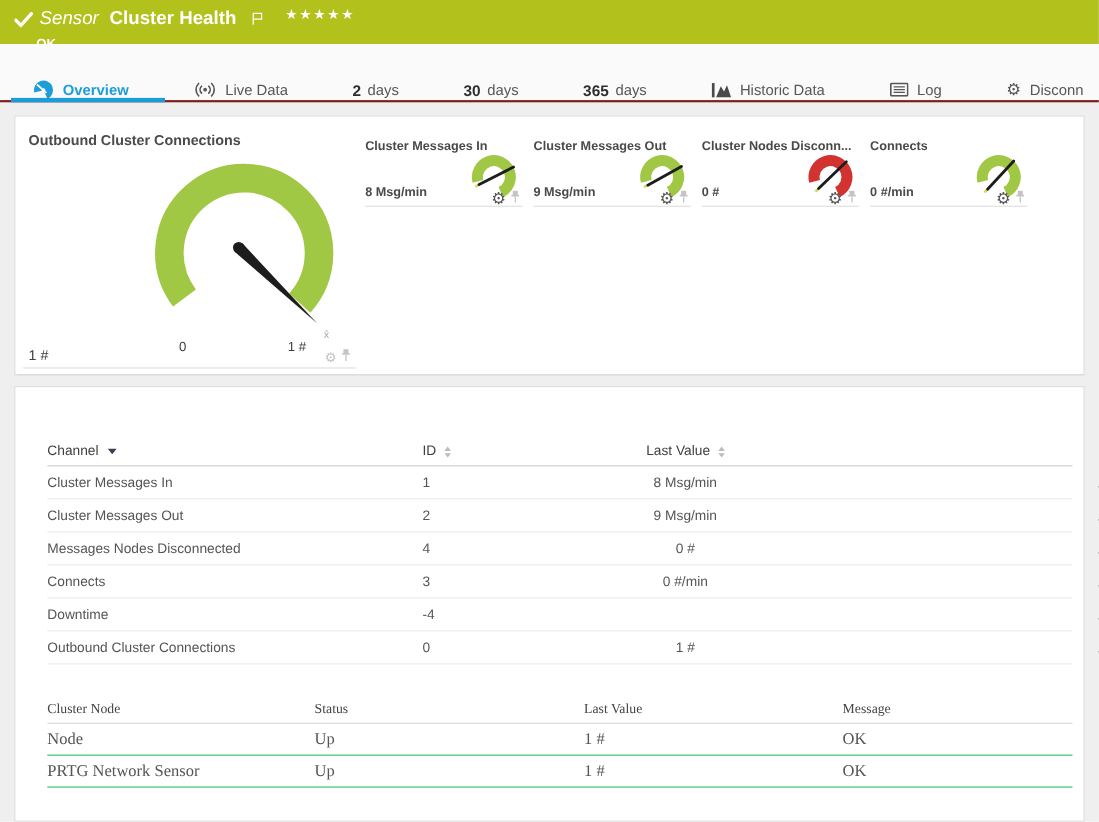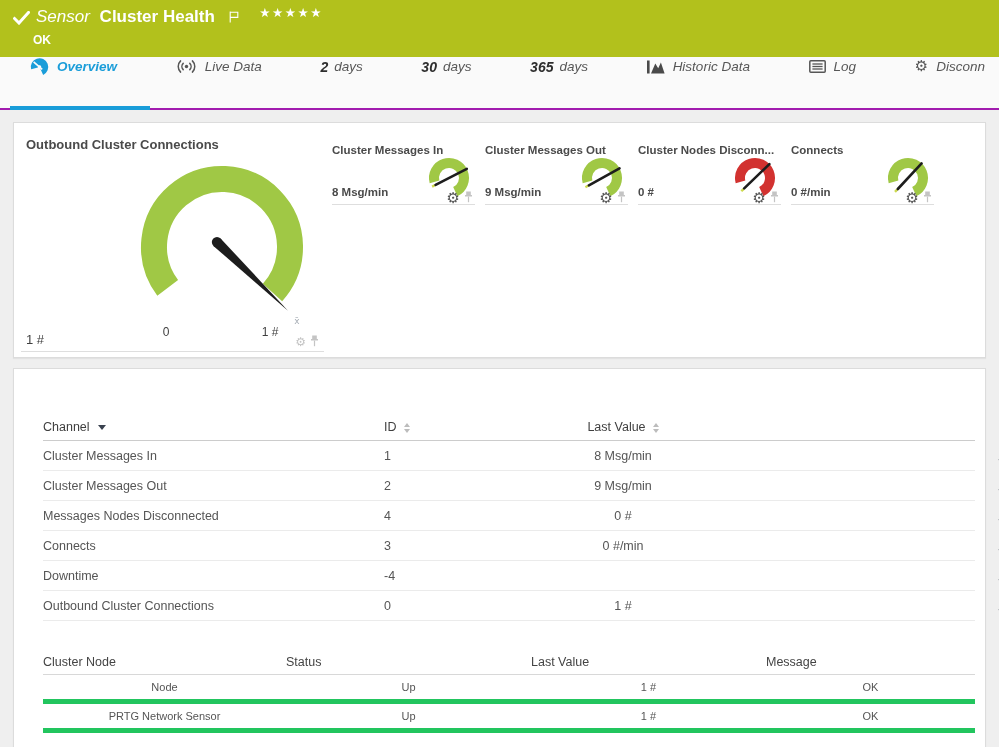--- a/index.html
+++ b/index.html
@@ -1,30 +1,30 @@
 <!DOCTYPE html>
 <html><head>
 <meta charset="utf-8">
 <style>
   * { margin:0; padding:0; box-sizing:border-box; }
   html,body { width:999px; height:747px; overflow:hidden; }
   body { font-family:"Liberation Sans","DejaVu Sans",sans-serif; background:#efefef; position:relative; }
 
   
-  .sensor-header { height:57px; background:#b2c11c; color:#fff; position:relative; }
+  .sensor-header { height:40px; background:#b2c11c; color:#fff; position:relative; }
   .check-wrap { position:absolute; left:13px; top:11px; }
   .title-line { position:absolute; left:36px; top:7px; font-size:17px; white-space:nowrap; }
   .sensor-kind { font-style:italic; font-weight:400; }
   .sensor-name { font-weight:700; margin-left:5px; }
   .flag-wrap { margin-left:9px; display:inline-block; vertical-align:top; margin-top:1px; }
   .stars { margin-left:16px; display:inline-block; vertical-align:top; margin-top:-2px; font-size:12.5px; letter-spacing:1.5px; color:#fff; }
   .sensor-status { position:absolute; left:33px; top:33px; font-size:12px; font-weight:700; }
 
   
-  .tabbar { height:53px; background:#fafafa; border-bottom:2px solid #a21caf; position:relative; display:flex; align-items:flex-start; padding:0 12px 0 28px;font-style:italic; }
+  .tabbar { height:53px; background:#fafafa; border-bottom:2px solid #7f1d1d; position:relative; display:flex; align-items:flex-end; padding:0 12px 0 28px; }
   .tabs { flex:1; display:flex; justify-content:space-between; align-items:center; }
   .tab { display:flex; align-items:center; gap:8px; font-size:13.5px; color:#575757; cursor:pointer; padding:0 2px; white-space:nowrap; }
   .tab.active { color:#1a9dd9; font-weight:700; }
   .tab-prefix { font-weight:700; color:#2e2e2e; font-size:14px; margin-right:-2px; }
   .tab-icon { display:inline-flex; align-items:center; }
   .glyph-gear { font-family:"DejaVu Sans",sans-serif; font-size:15px; color:#565656; line-height:1; }
   .active-underline { position:absolute; left:10px; bottom:-2px; width:140px; height:4px; background:#1a9dd9; }
 
   
   .main { padding:12px 13px 0 13px; }
@@ -60,24 +60,24 @@
   .trow { height:30px; border-bottom:1px solid #ebebeb; font-size:12.5px; color:#555; }
   .c-val { text-align:center; }
   .c-icon { display:flex; justify-content:center; align-items:center; cursor:pointer; }
 
   .caret-down { display:inline-block; width:0; height:0; border-left:4px solid transparent; border-right:4px solid transparent; border-top:5px solid #39414f; margin-left:8px; vertical-align:middle; }
   .updown { display:inline-flex; flex-direction:column; gap:2px; margin-left:7px; vertical-align:middle; }
   .updown i { display:block; width:0; height:0; border-left:3.5px solid transparent; border-right:3.5px solid transparent; }
   .updown .u { border-bottom:4px solid #bcbcbc; }
   .updown .d { border-top:4px solid #bcbcbc; }
 
-  .nodes { margin:28px 10px 0 29px; }
+  .nodes { margin:28px 10px 0 29px;font-family:Liberation Serif, serif; }
   .nhead, .nrow { display:grid; grid-template-columns:243px 245px 235px 1fr; align-items:center; }
   .nhead { height:26px; border-bottom:1px solid #d8d8d8; font-size:12.5px; color:#444; }
-  .nrow { height:29px; border-bottom:5px solid #22c55e; font-size:11px; color:#555;text-align:center; }
+  .nrow { height:29px; border-bottom:1px solid #22c55e; font-size:15px; color:#555; }
 </style>
 </head>
 <body>
 
 <header class="sensor-header">
   <span class="check-wrap">
     <svg width="17" height="14" viewBox="0 0 17 14">
         <path d="M1.5,7.5 L6,12 L15.5,1.5" stroke="#fff" stroke-width="3" fill="none" stroke-linecap="square"></path>
       </svg>
   </span>

